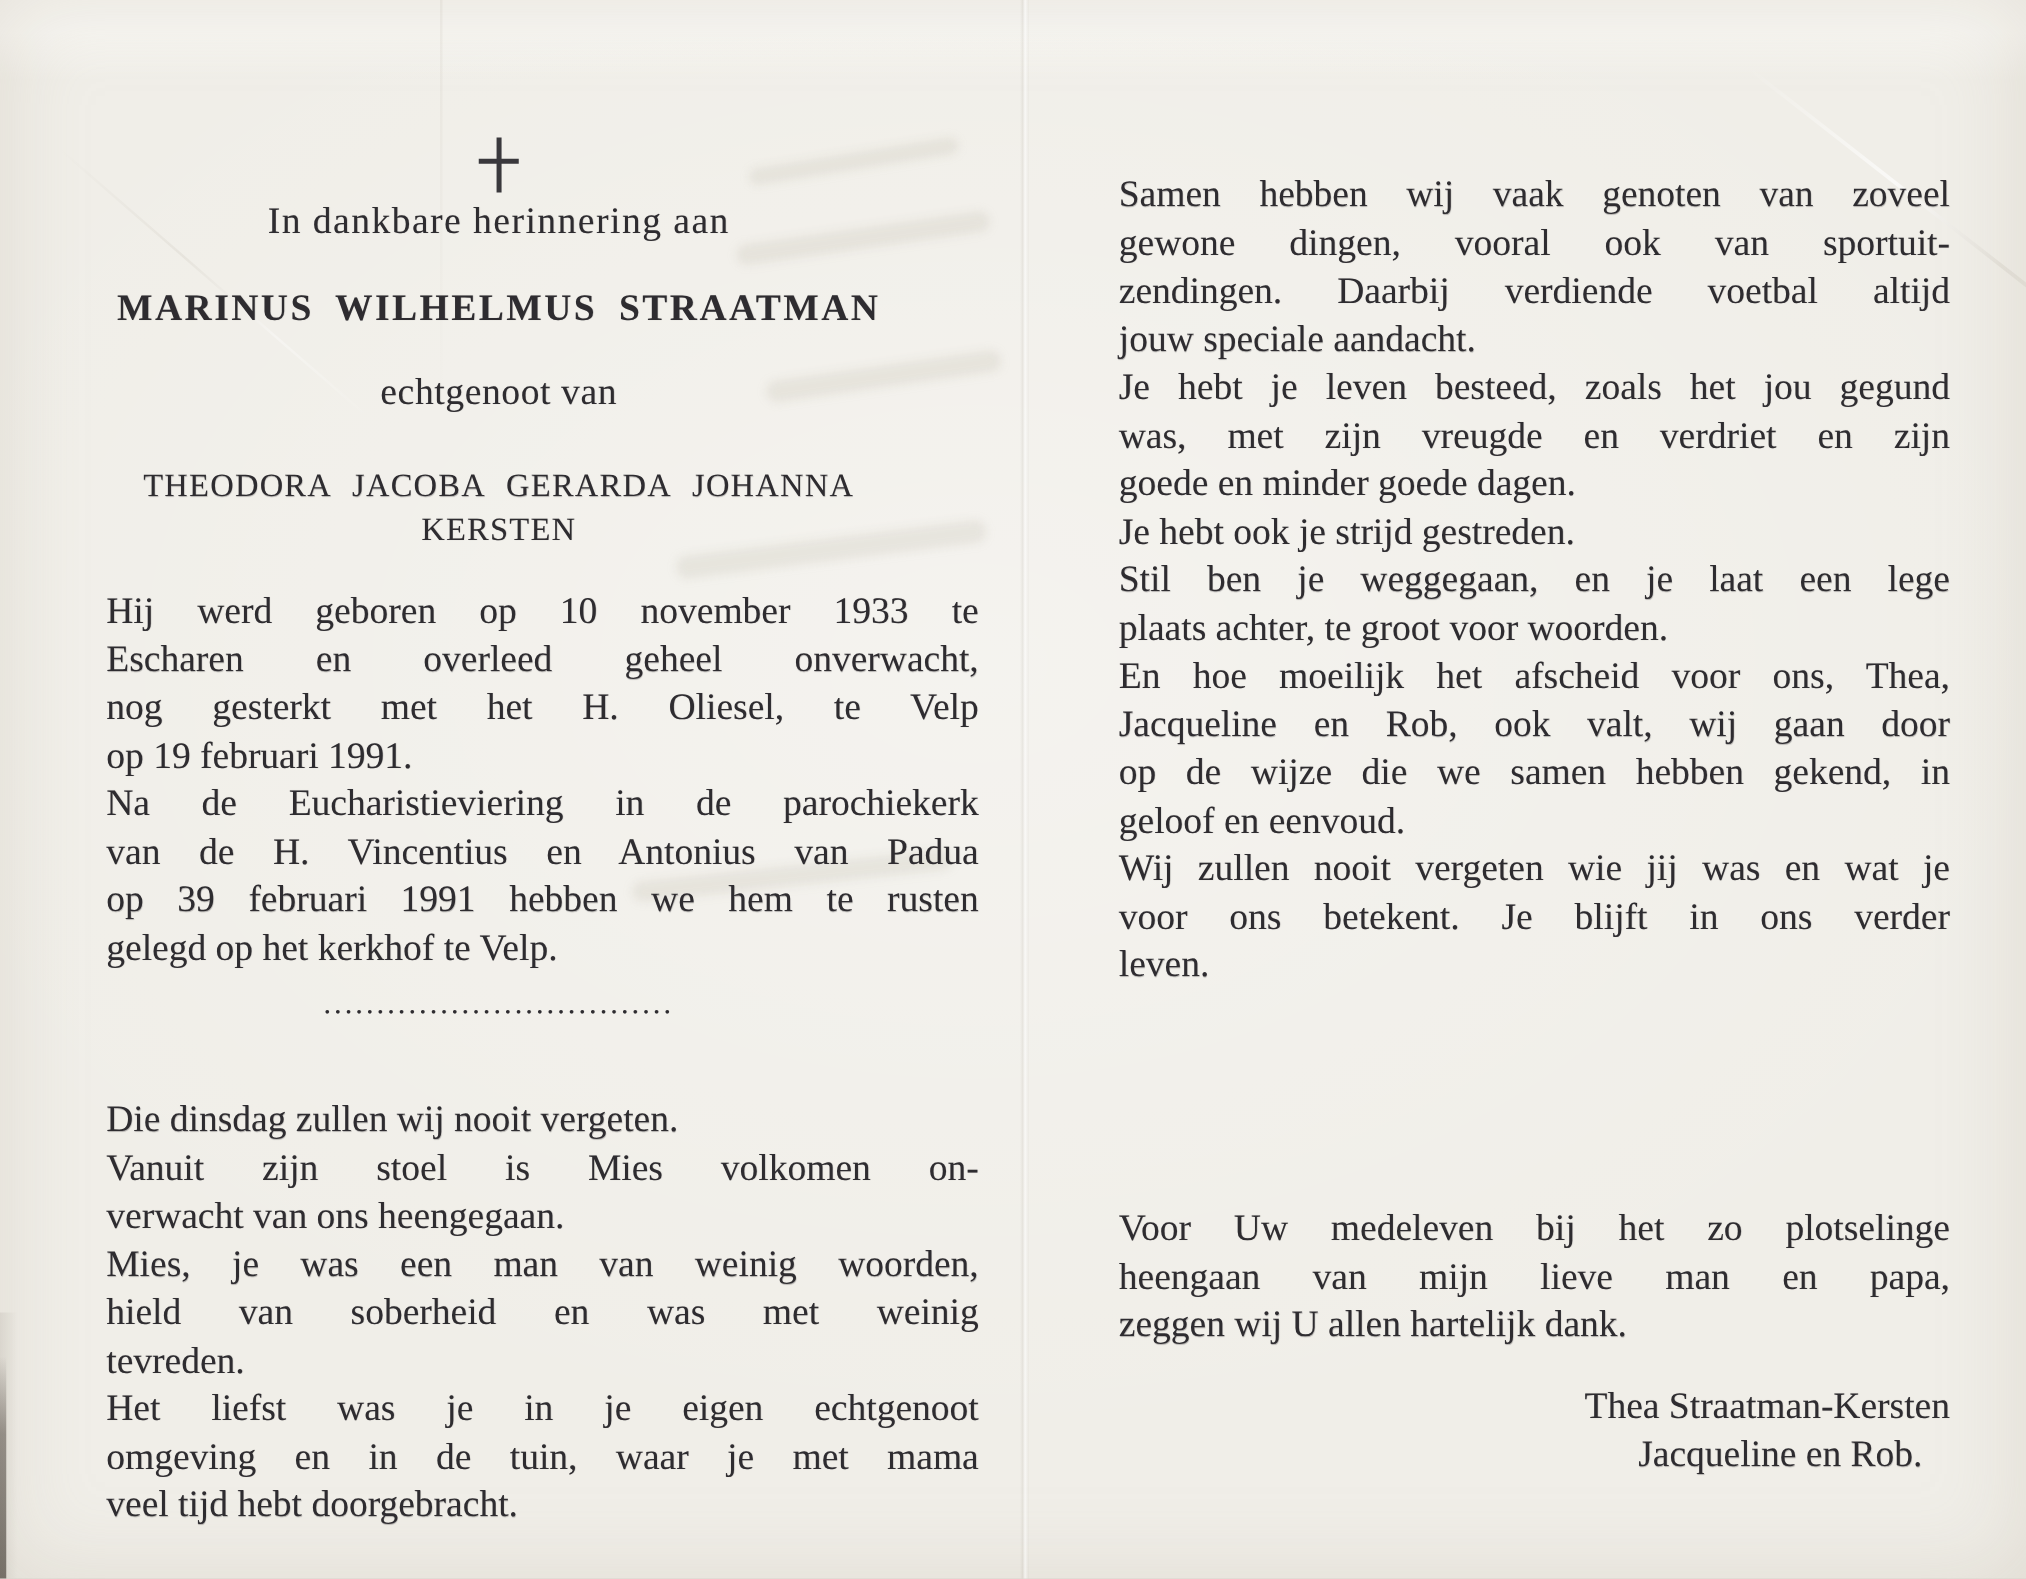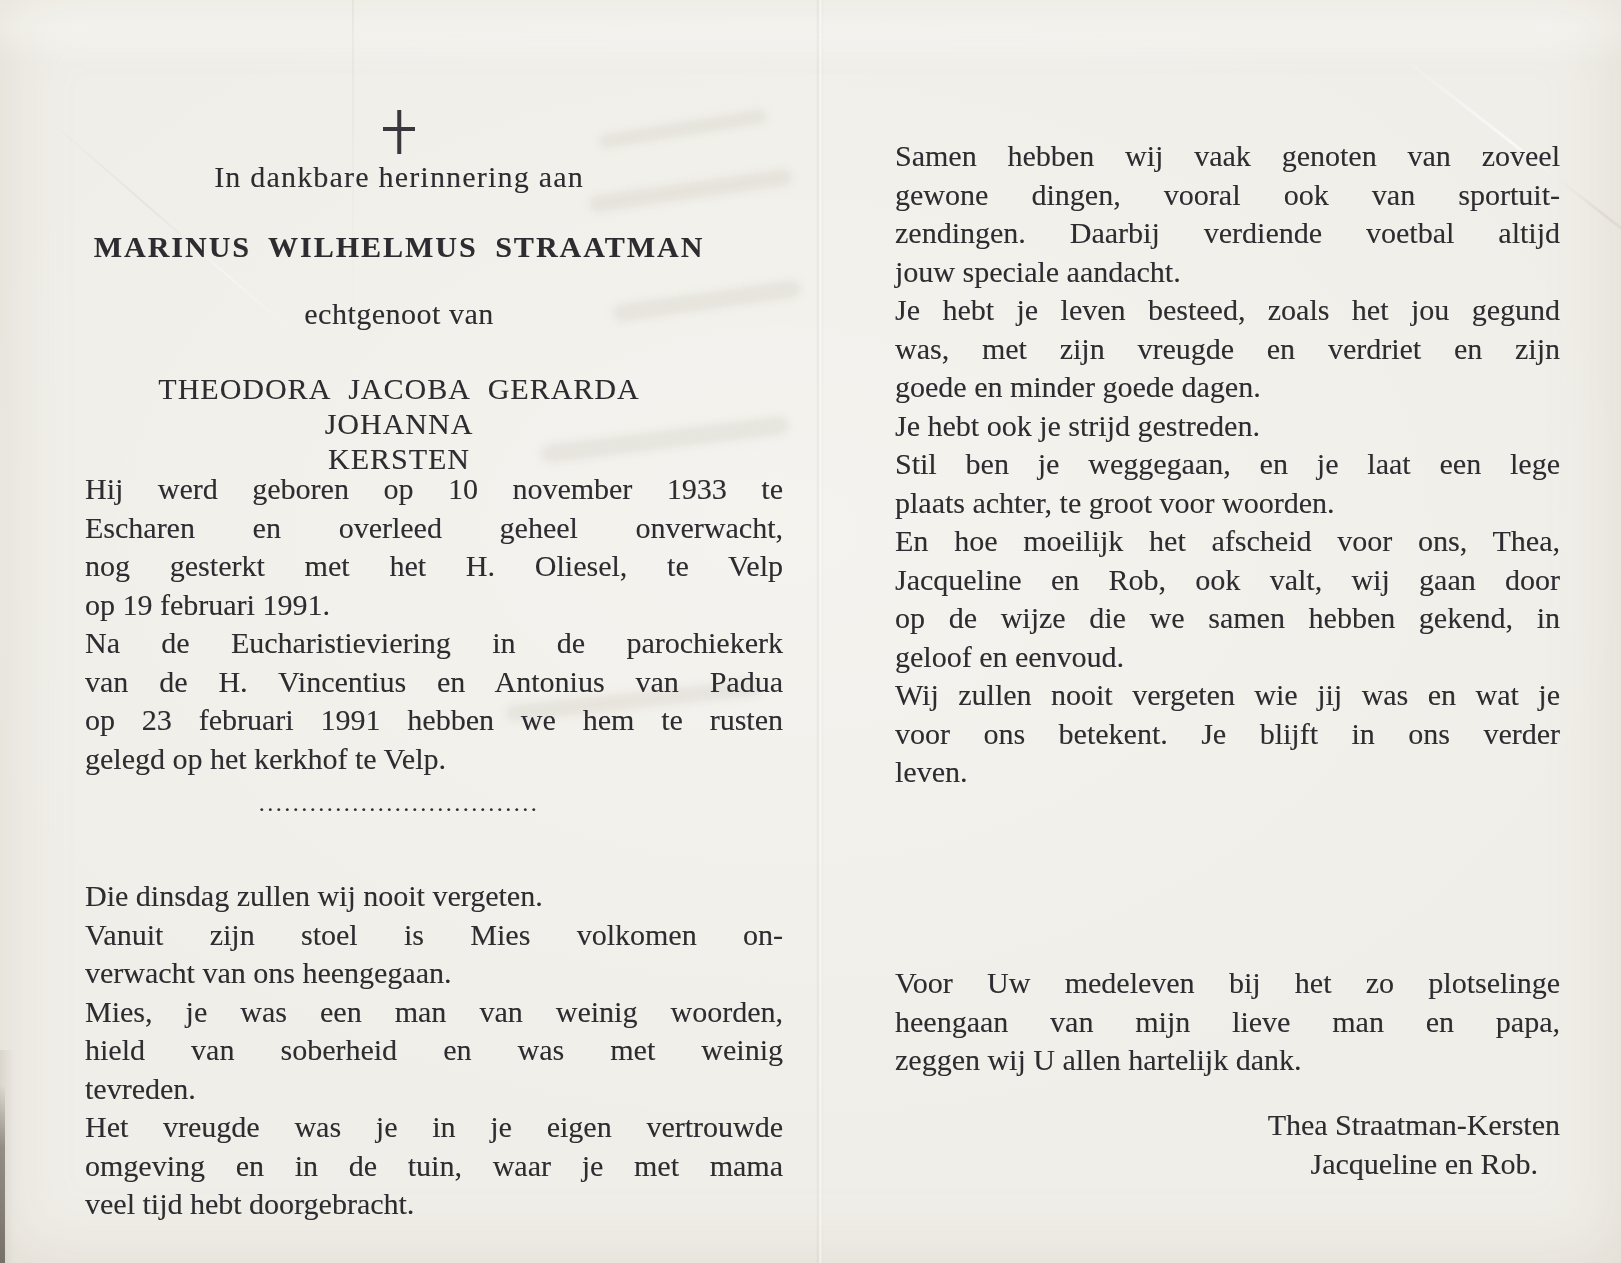--- a/index.html
+++ b/index.html
@@ -35,21 +35,21 @@
   .right-lines .line:nth-child(2){padding-right:22px;}
 
   .heading{
     width:628px;text-align:center;
     text-shadow:0.3px 0.3px 0.6px rgba(42,40,44,0.30);
   }
   #intro-line{top:160px;font-size:30px;letter-spacing:1.2px;}
   #deceased-name{top:230px;font-size:30px;font-weight:bold;letter-spacing:2px;word-spacing:8px;}
   #relation-line{top:297px;font-size:30px;letter-spacing:0.5px;}
   #spouse-name{top:371px;width:628px;}
-  #spouse-name .line{font-size:30px;line-height:35px;letter-spacing:1px;word-spacing:10px;}
+  #spouse-name .line{font-size:26px;line-height:35px;letter-spacing:1px;word-spacing:10px;}
   #divider-dots{top:790px;width:628px;text-align:center;font-size:24px;letter-spacing:2.5px;
     text-shadow:0.3px 0.3px 0.5px rgba(42,40,44,0.3);}
 
   
   #memorial-cross{left:298px;top:110px;width:32px;height:46px;}
   #memorial-cross .v{position:absolute;left:50%;top:0;width:3.5px;height:44px;background:#3a383c;transform:translateX(-50%);}
   #memorial-cross .h{position:absolute;left:0;top:17px;width:32px;height:3.5px;background:#3a383c;}
 
   
   .crease{position:absolute;pointer-events:none;}
@@ -112,42 +112,42 @@
     <div class="abs" style="top:470px;width:698px;">
         <div>
           <div class="line">Hij werd geboren op 10 november 1933 te</div>
           <div class="line">Escharen en overleed geheel onverwacht,</div>
           <div class="line">nog gesterkt met het H. Oliesel, te Velp</div>
           <div class="line pl">op 19 februari 1991.</div>
         </div>
         <div>
           <div class="line">Na de Eucharistieviering in de parochiekerk</div>
           <div class="line">van de H. Vincentius en Antonius van Padua</div>
-          <div class="line">op 23 februari 1991 hebben we hem te rusten</div>
+          <div class="line">op 39 februari 1991 hebben we hem te rusten</div>
           <div class="line pl">gelegd op het kerkhof te Velp.</div>
         </div>
       </div>
 
     <div class="abs" id="divider-dots">.................................</div>
 
     <div class="abs" style="top:877px;width:698px;">
         <div>
           <div class="line pl">Die dinsdag zullen wij nooit vergeten.</div>
         </div>
         <div>
           <div class="line">Vanuit zijn stoel is Mies volkomen on-</div>
           <div class="line pl">verwacht van ons heengegaan.</div>
         </div>
         <div>
           <div class="line">Mies, je was een man van weinig woorden,</div>
           <div class="line">hield van soberheid en was met weinig</div>
           <div class="line pl">tevreden.</div>
         </div>
         <div>
-          <div class="line">Het vreugde was je in je eigen vertrouwde</div>
+          <div class="line">Het liefst was je in je eigen echtgenoot</div>
           <div class="line">omgeving en in de tuin, waar je met mama</div>
           <div class="line pl">veel tijd hebt doorgebracht.</div>
         </div>
       </div>
   </div>
 
   <div class="col" id="right-col">
 
     <div class="abs" style="top:137px;width:665px;">
         <div>

